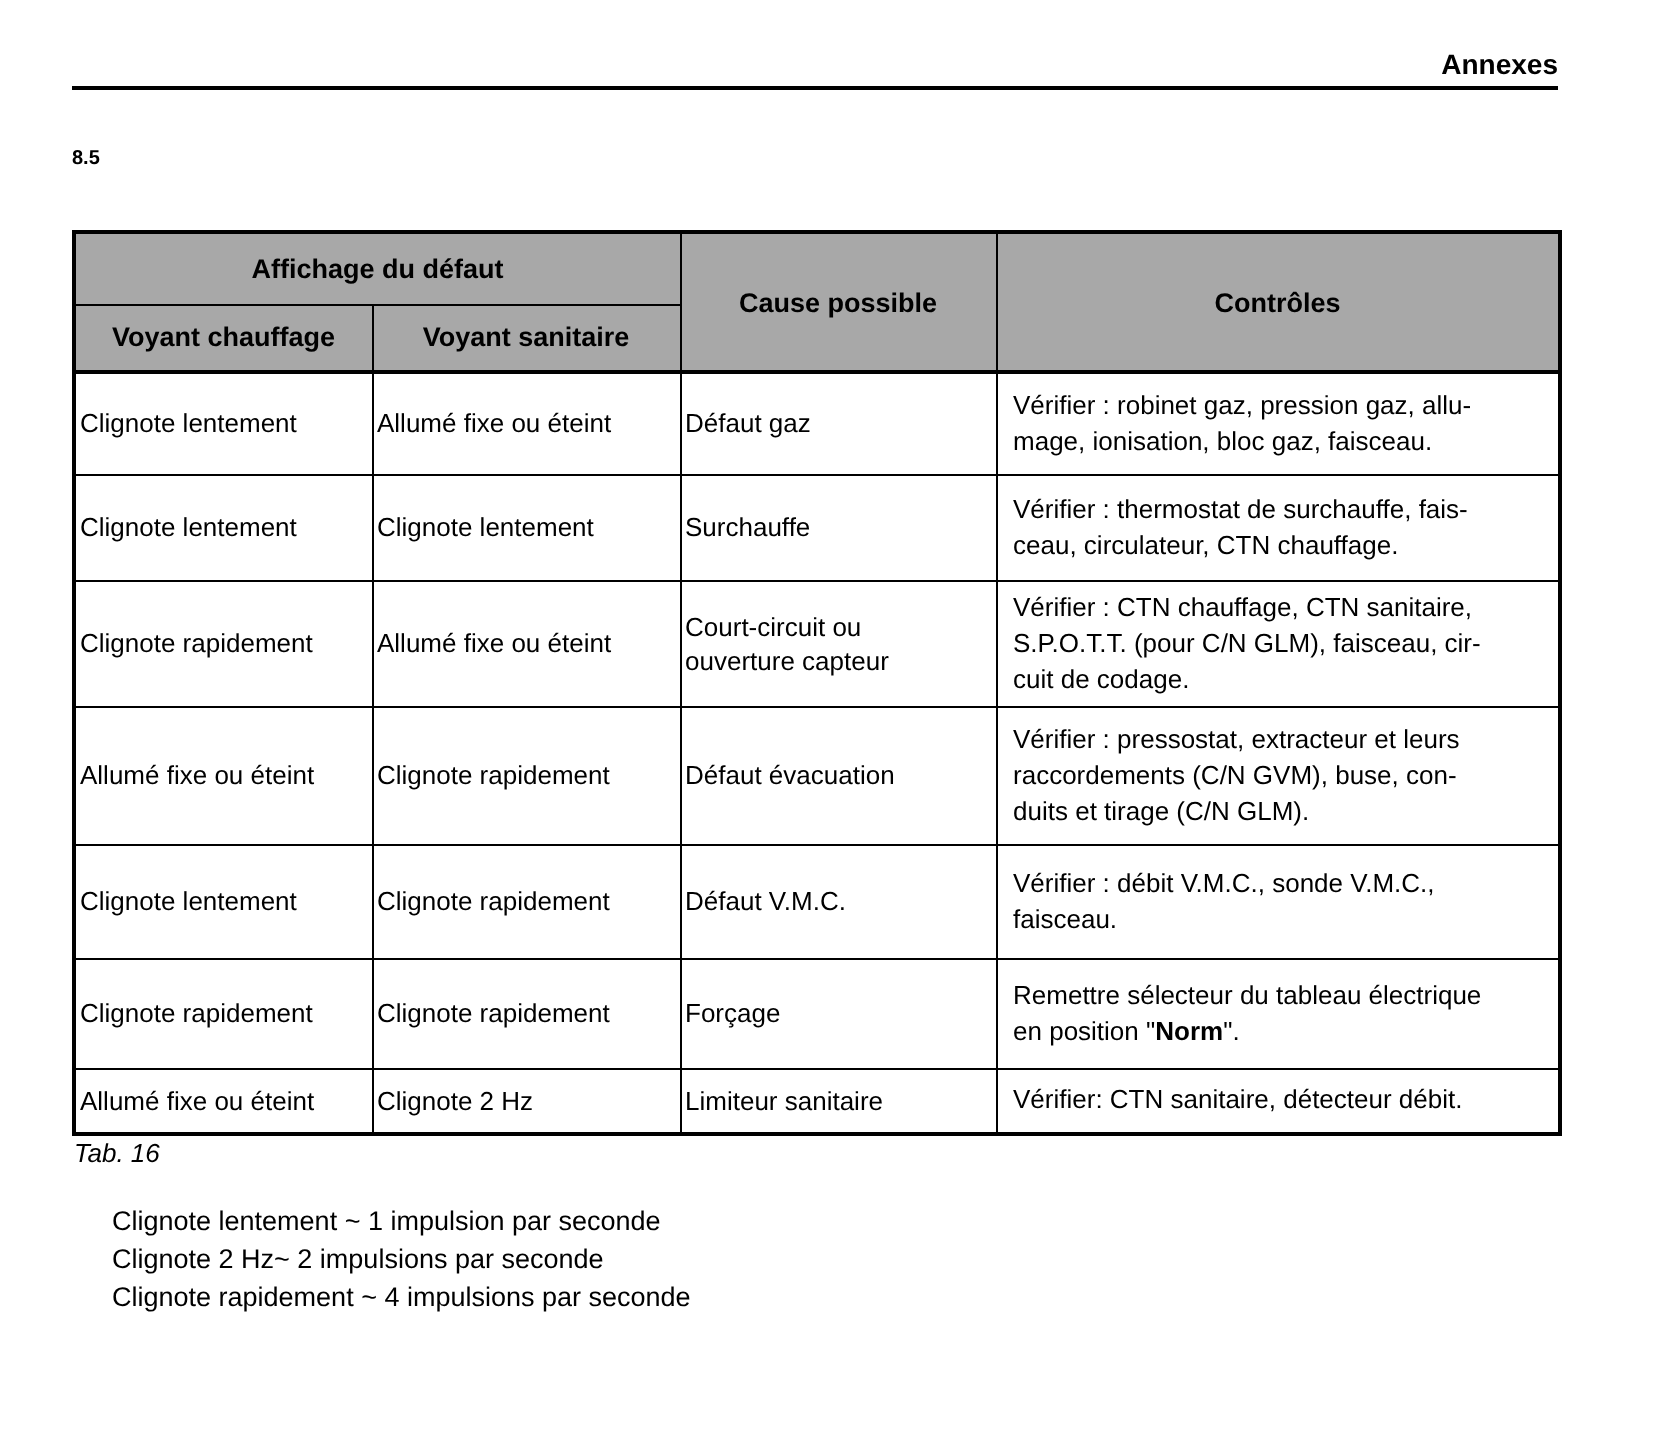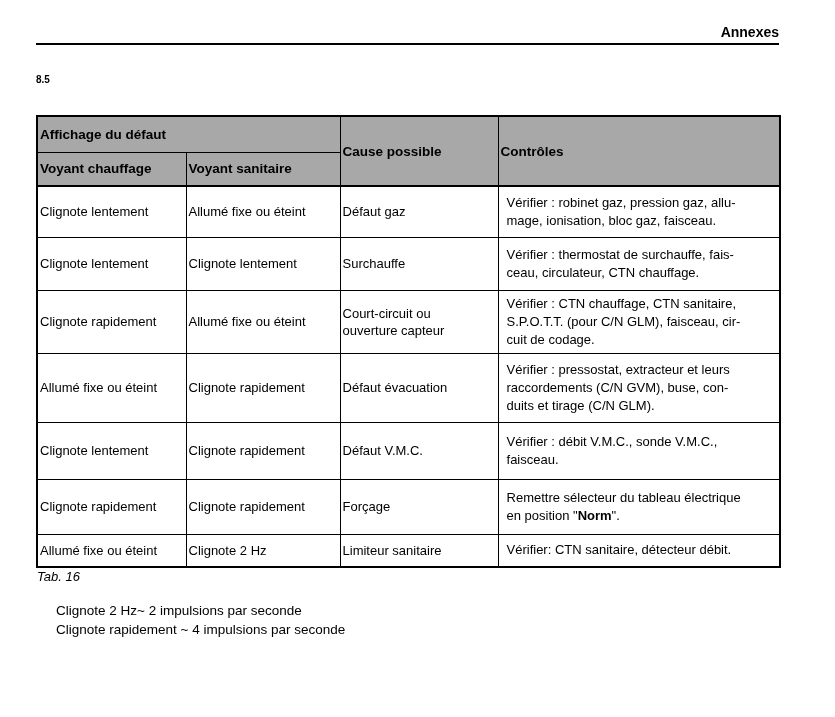--- a/index.html
+++ b/index.html
@@ -36,21 +36,21 @@
     border: 1px solid #000;
     vertical-align: middle;
     font-size: 13px;
     line-height: 17px;
     padding: 2px;
   }
   thead th {
     background: #a8a8a8;
     font-weight: bold;
     font-size: 13.5px;
-    text-align: left;
+    text-align: center;
   }
   thead { border-bottom: 2px solid #000; }
   tbody td { text-align: left; }
   td.cause-cell { white-space: pre-line; }
   td.controles-cell {
     text-align: left;
     white-space: pre-line;
     padding: 4px 4px 4px 8px;
     line-height: 18px;
   }
@@ -145,15 +145,16 @@
         <td class="cause-cell">Limiteur sanitaire</td>
         <td class="controles-cell">Vérifier: CTN sanitaire, détecteur débit.</td>
       </tr>
     </tbody>
   </table>
 </div>
 
 <div class="table-caption">Tab. 16</div>
 
 <div class="legend">
+  <div>Clignote lentement ~ 1 impulsion par seconde</div>
   <div>Clignote 2 Hz~ 2 impulsions par seconde</div>
   <div>Clignote rapidement ~ 4 impulsions par seconde</div>
 </div>
 
 </body></html>

